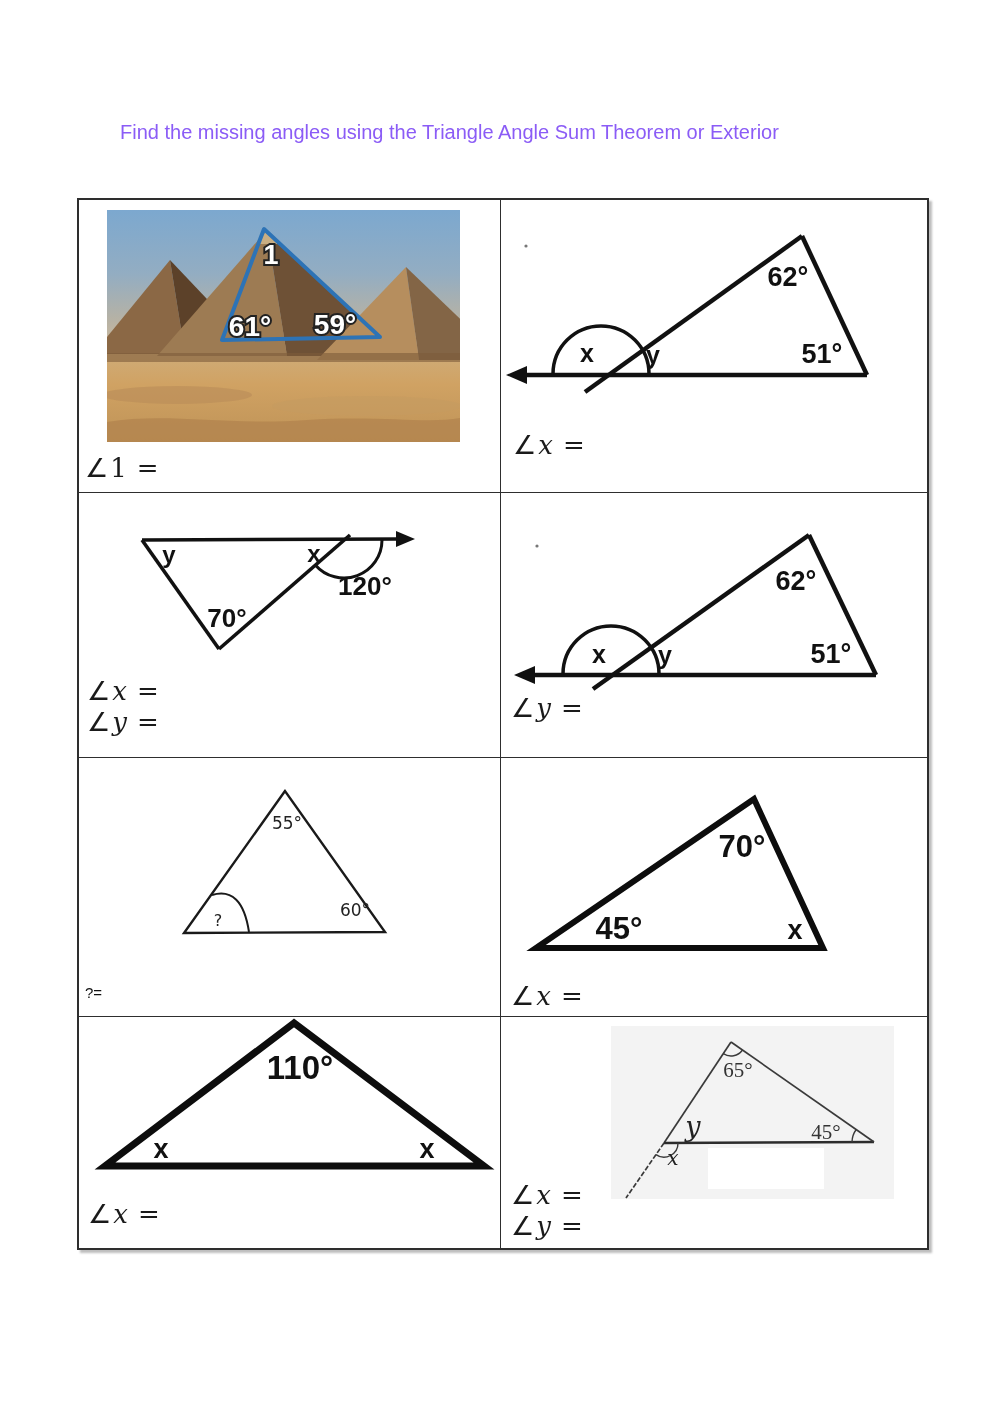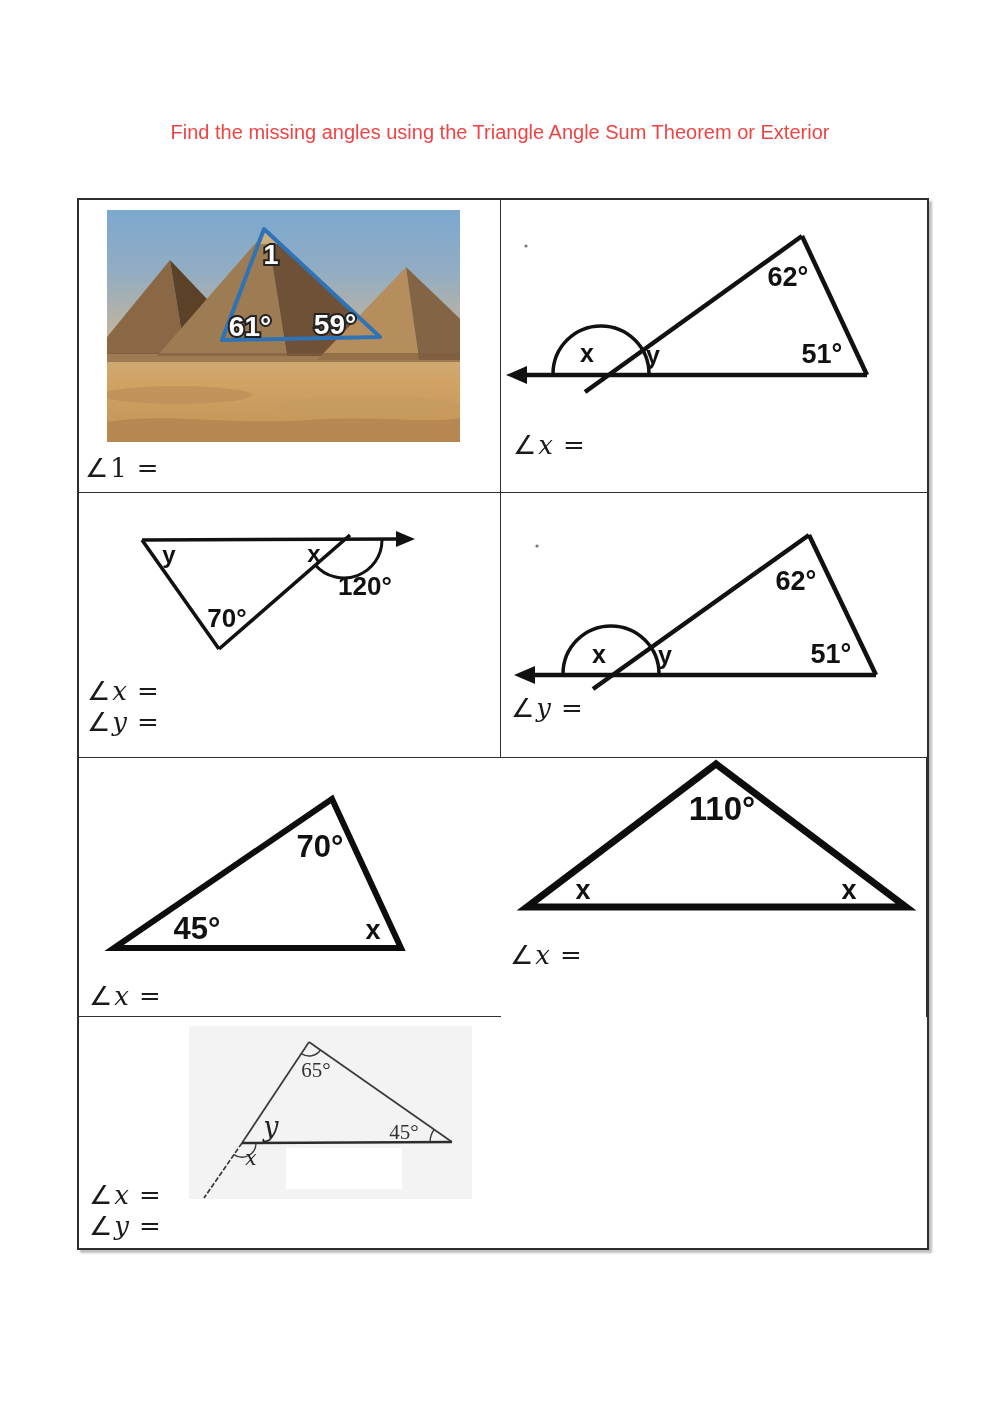--- a/index.html
+++ b/index.html
@@ -1,19 +1,19 @@
 <!DOCTYPE html>
 <html><head>
 <meta charset="utf-8">
 <style>
   html,body{margin:0;padding:0;background:#fff;}
   .page{position:relative;width:1000px;height:1413px;background:#ffffff;
         font-family:"Liberation Sans",sans-serif;overflow:hidden;}
   .title{position:absolute;left:120px;top:116px;width:760px;
-         font-size:20px;line-height:33px;color:#ef4444;text-align:center;}
+         font-size:20px;line-height:33px;color:#8b5cf6;}
   .grid{position:absolute;left:77px;top:198px;width:848px;height:1048px;
         display:grid;grid-template-columns:422px 426px;
         grid-template-rows:293px 265px 259px 231px;
         border:2px solid #2e2e2e;box-shadow:3px 3px 2px rgba(110,110,110,.45);
         background:#fff;}
   .cell{position:relative;overflow:hidden;}
   .bR{border-right:1.6px solid #2e2e2e;}
   .bB{border-bottom:1.6px solid #2e2e2e;}
   .fig{position:absolute;left:0;top:0;}
   .ans{position:absolute;font-family:"DejaVu Serif",serif;font-size:26px;
@@ -133,20 +133,30 @@
         <text class="flabel" x="295" y="97" font-size="27" text-anchor="middle">62°</text>
         <text class="flabel" x="330" y="170" font-size="27" text-anchor="middle">51°</text>
         <text class="flabel" x="98" y="170" font-size="25" text-anchor="middle">x</text>
         <text class="flabel" x="164" y="171" font-size="25" text-anchor="middle">y</text>
       </svg>
       <div class="ans" style="left:10px;top:200px;">
         <span class="sym">∠</span><span class="var">y</span><span class="eq">=</span>
       </div>
     </div>
 
+    <div class="cell bR bB">
+      <svg class="fig" width="422" height="259" viewBox="0 0 422 259">
+        <polygon points="206,33 105,175 306,174" fill="none" stroke="#1a1a1a" stroke-width="2.4"></polygon>
+        <path d="M 133 137 Q 163 128 170 174" fill="none" stroke="#1a1a1a" stroke-width="2"></path>
+        <text class="tlabel" x="208" y="71" font-size="17" text-anchor="middle">55°</text>
+        <text class="tlabel" x="276" y="158" font-size="17" text-anchor="middle">60°</text>
+        <text class="tlabel" x="139" y="168" font-size="16" text-anchor="middle">?</text>
+      </svg>
+      <div class="ans small" style="left:6px;top:226px;">?=</div>
+    </div>
 
     <div class="cell bB">
       <svg class="fig" width="426" height="259" viewBox="0 0 426 259">
         <polygon points="253,41 35,190 322,190" fill="none" stroke="#0d0d0d" stroke-width="6" stroke-linejoin="miter"></polygon>
         <text class="flabel" x="241" y="99" font-size="31" text-anchor="middle">70°</text>
         <text class="flabel" x="118" y="181" font-size="31" text-anchor="middle">45°</text>
         <text class="flabel" x="294" y="181" font-size="27" text-anchor="middle">x</text>
       </svg>
       <div class="ans" style="left:10px;top:223px;">
         <span class="sym">∠</span><span class="var">x</span><span class="eq">=</span>

